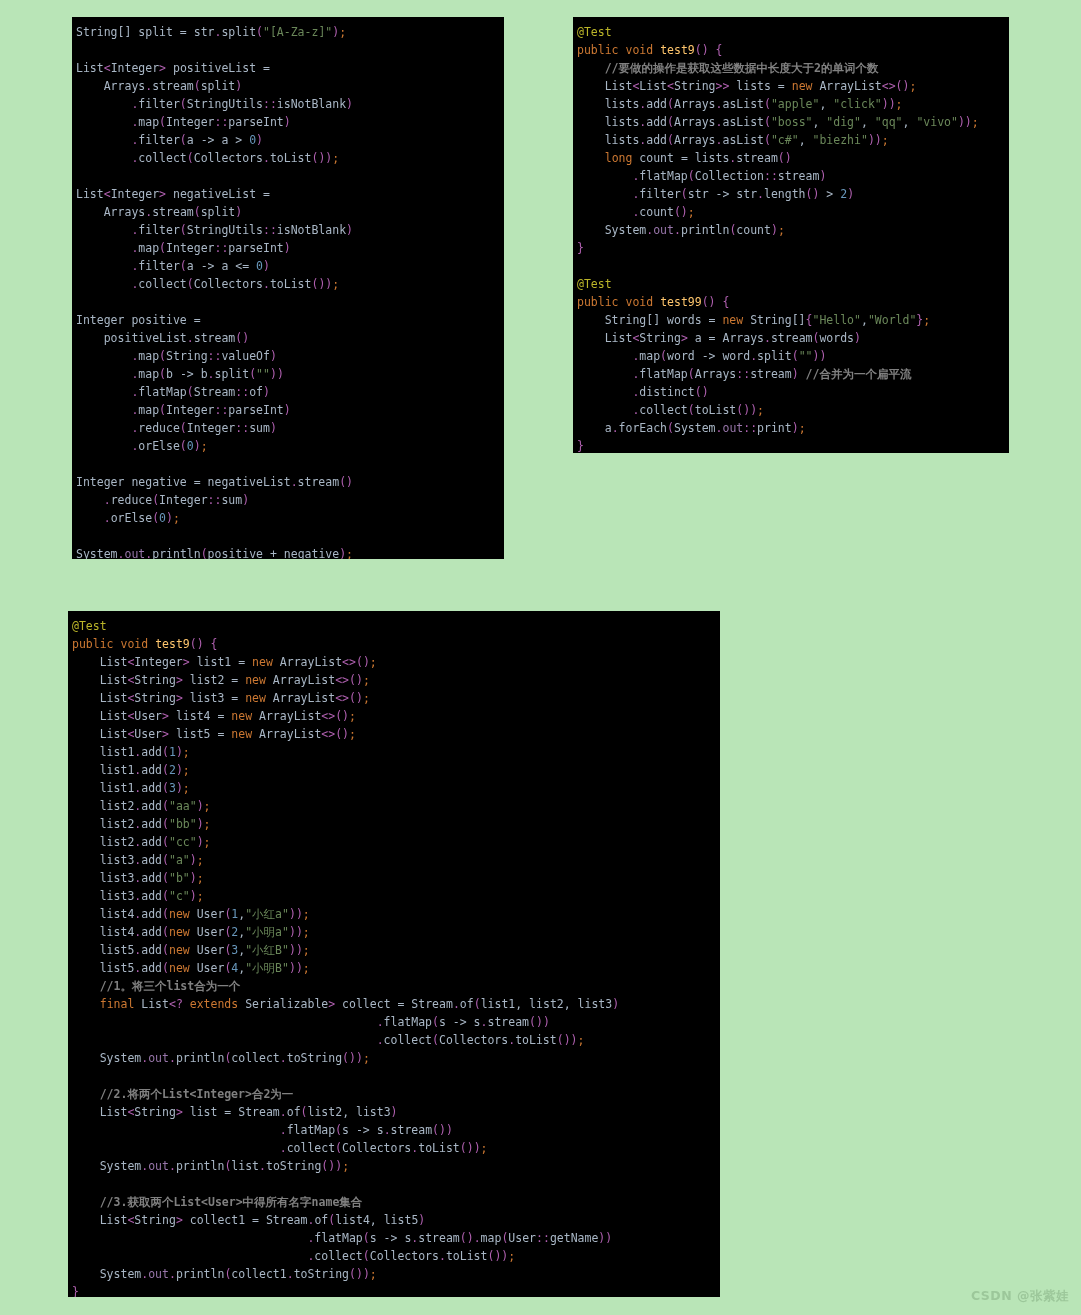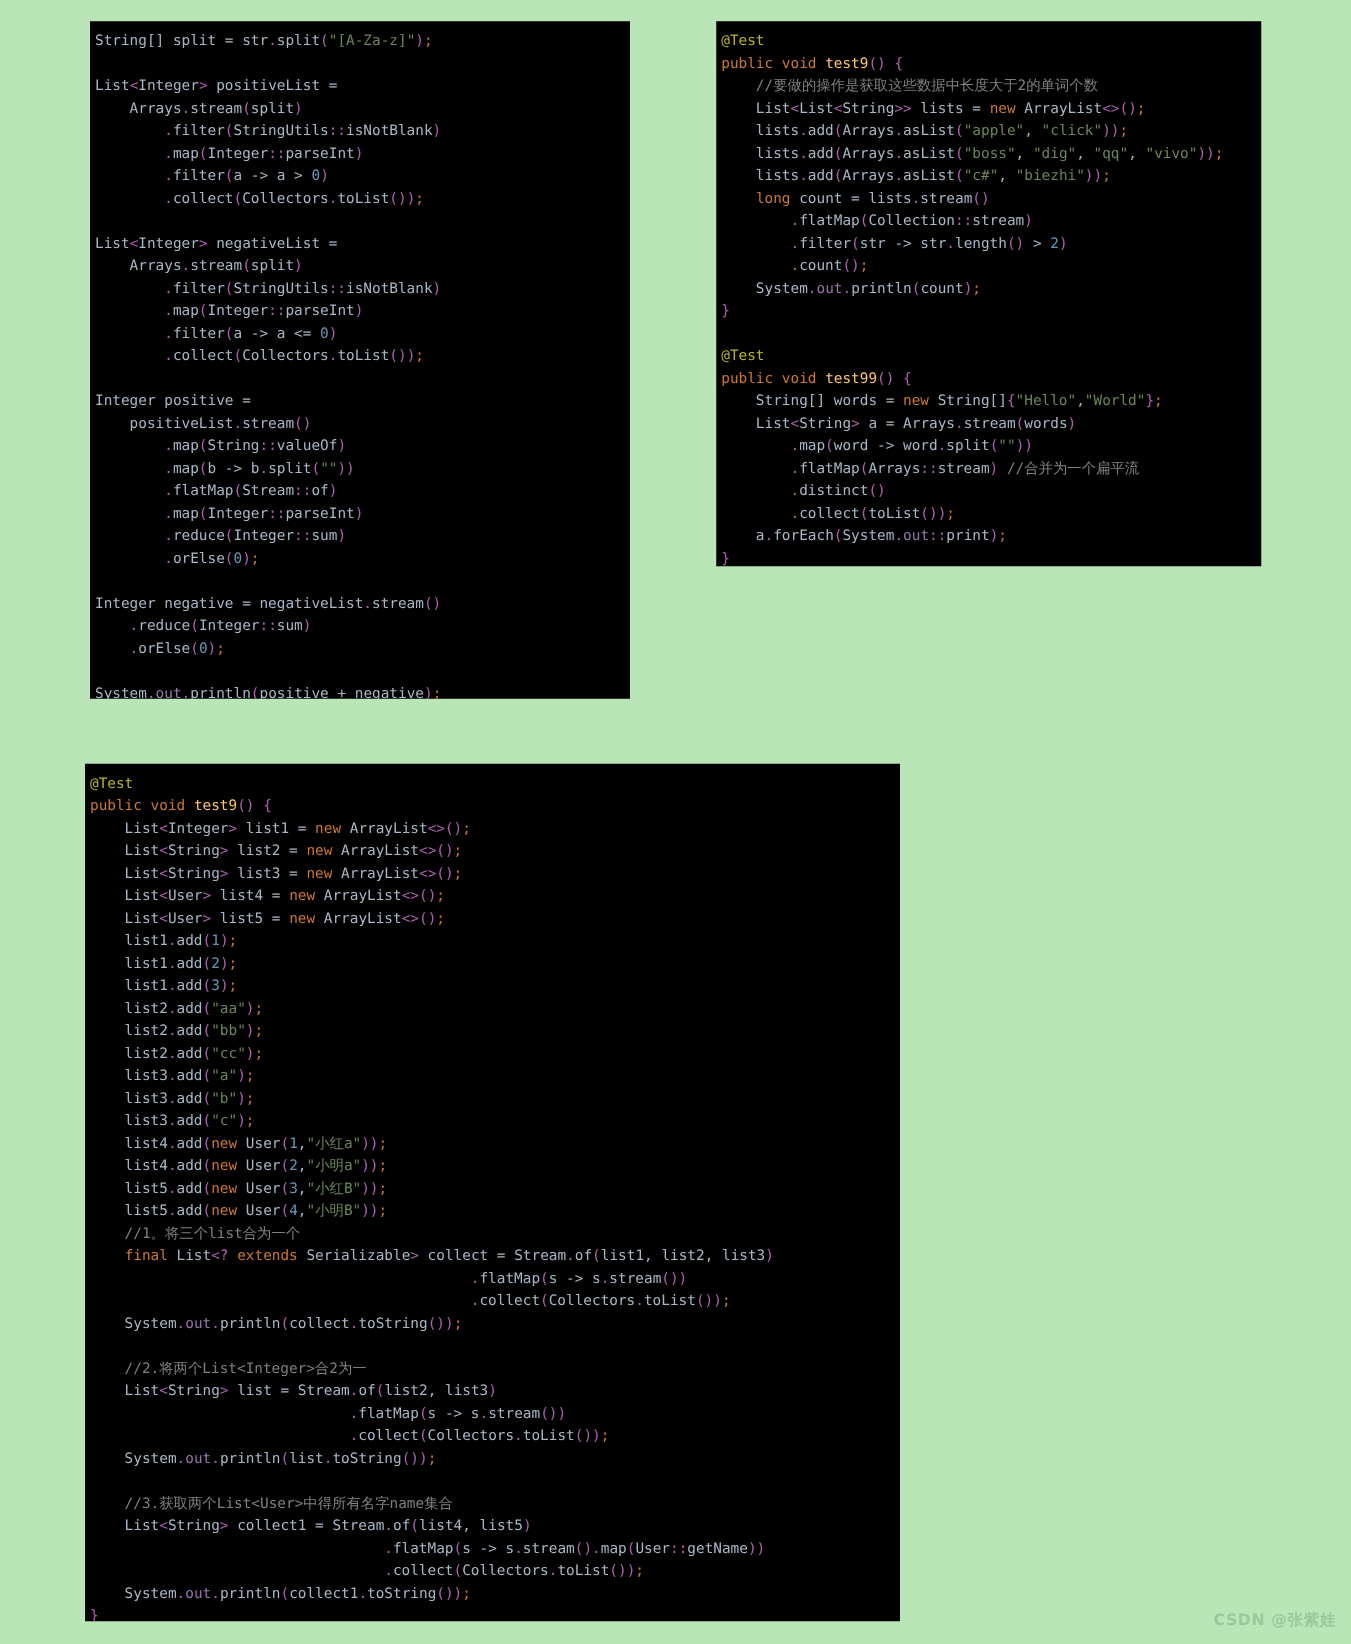--- a/index.html
+++ b/index.html
@@ -38,21 +38,21 @@
 
   .ln { display: block; min-height: 18px; }
 
   
   .t-plain   { color: #a9b7c6; }
   .t-kw      { color: #cc7832; }   
   .t-anno    { color: #bbb529; }   
   .t-method  { color: #ffc66d; text-align: center; }   
   .t-str     { color: #6a8759; }   
   .t-num     { color: #6897bb; }   
-  .t-cmt     { color: #808080; }   
+  .t-cmt     { color: #808080; font-weight: bold; }   
   .t-field   { color: #9876aa; }   
   .t-punct   { color: #b060b0; }   
   .t-semi    { color: #cc7832; }
   .t-op      { color: #a9b7c6; }
 
   
   #watermark {
     position: absolute;
     right: 12px;
     bottom: 10px;

